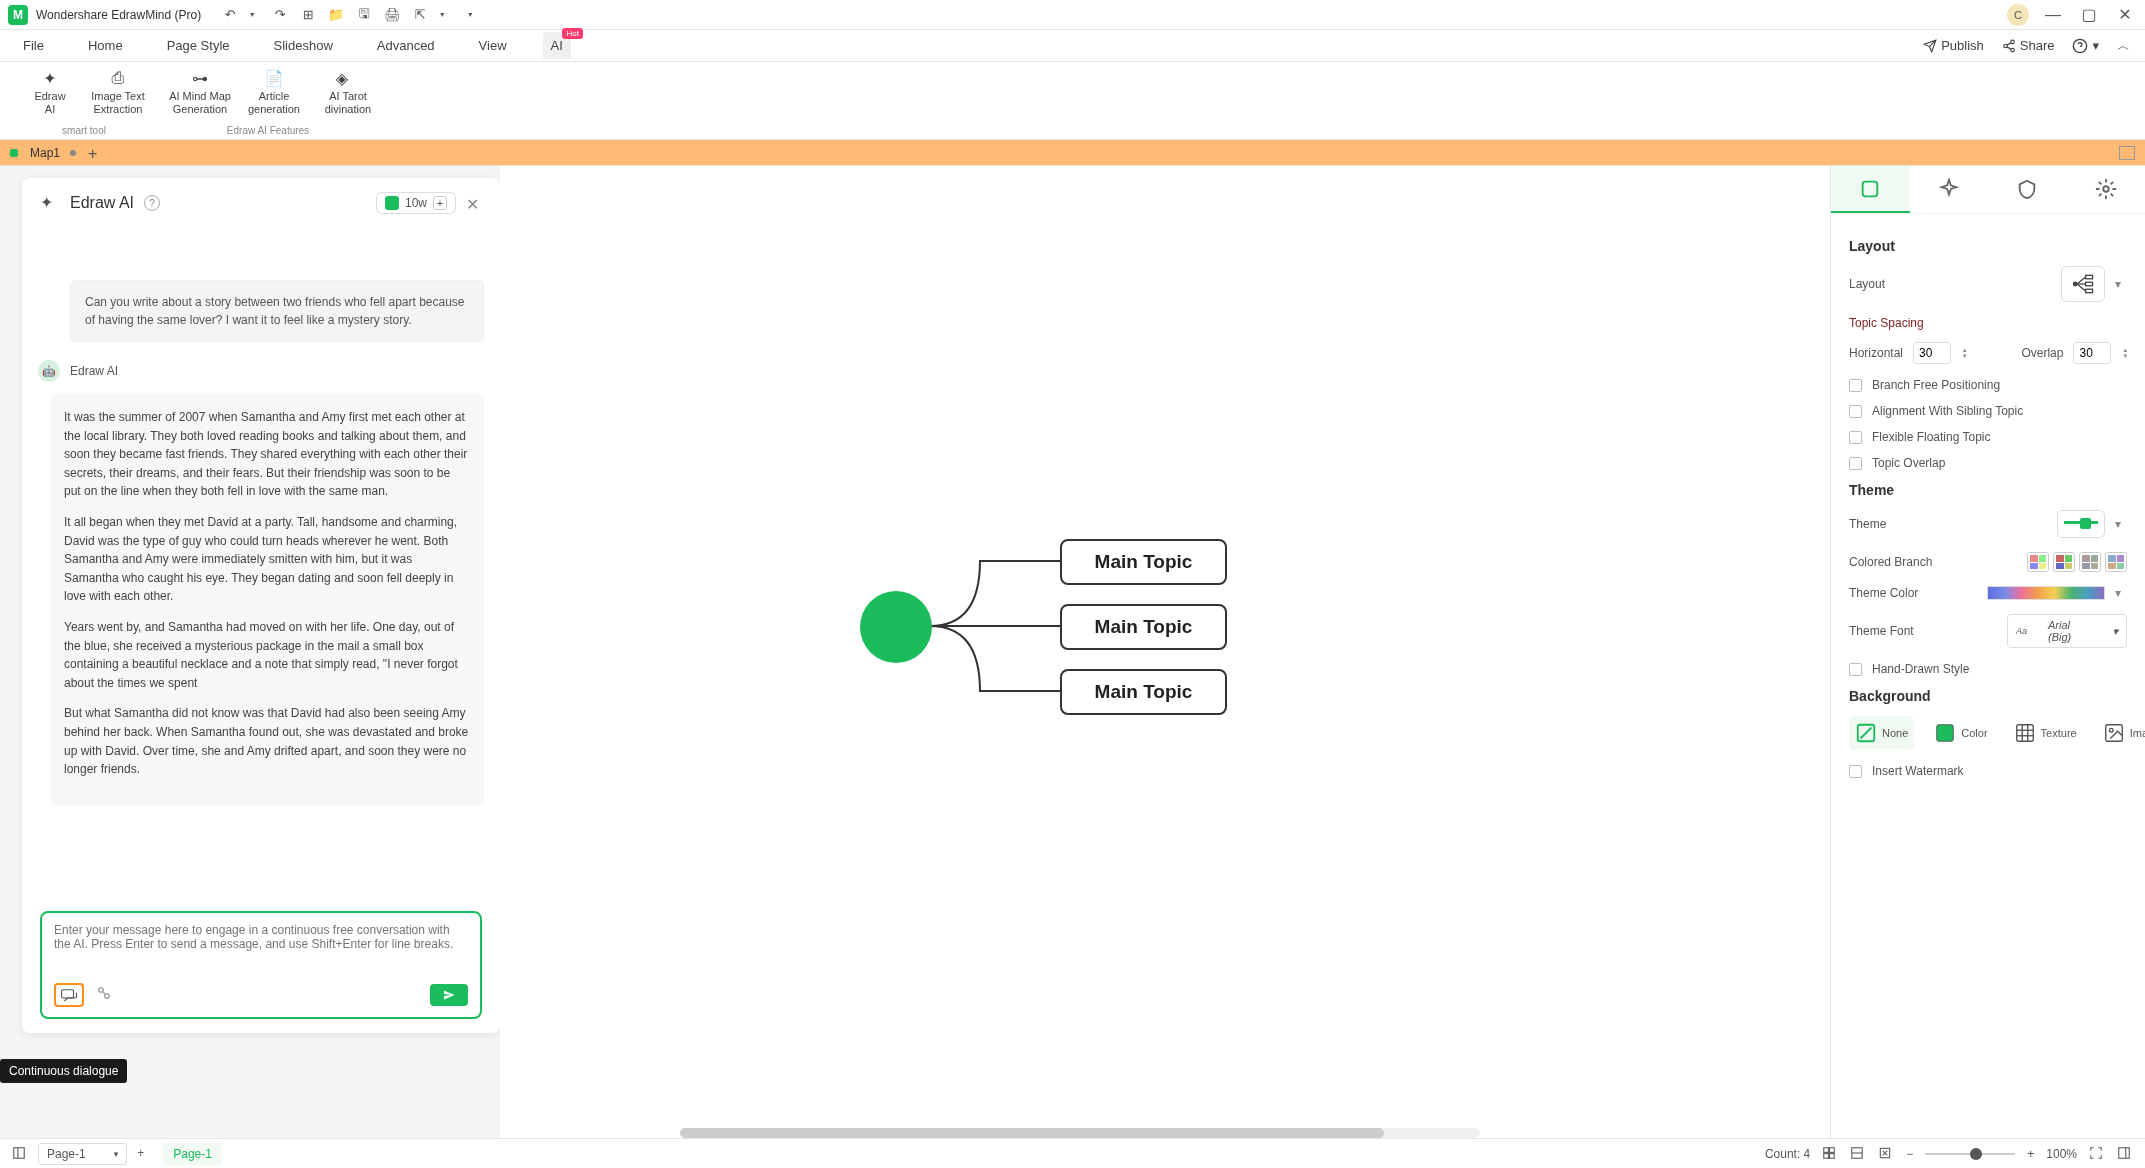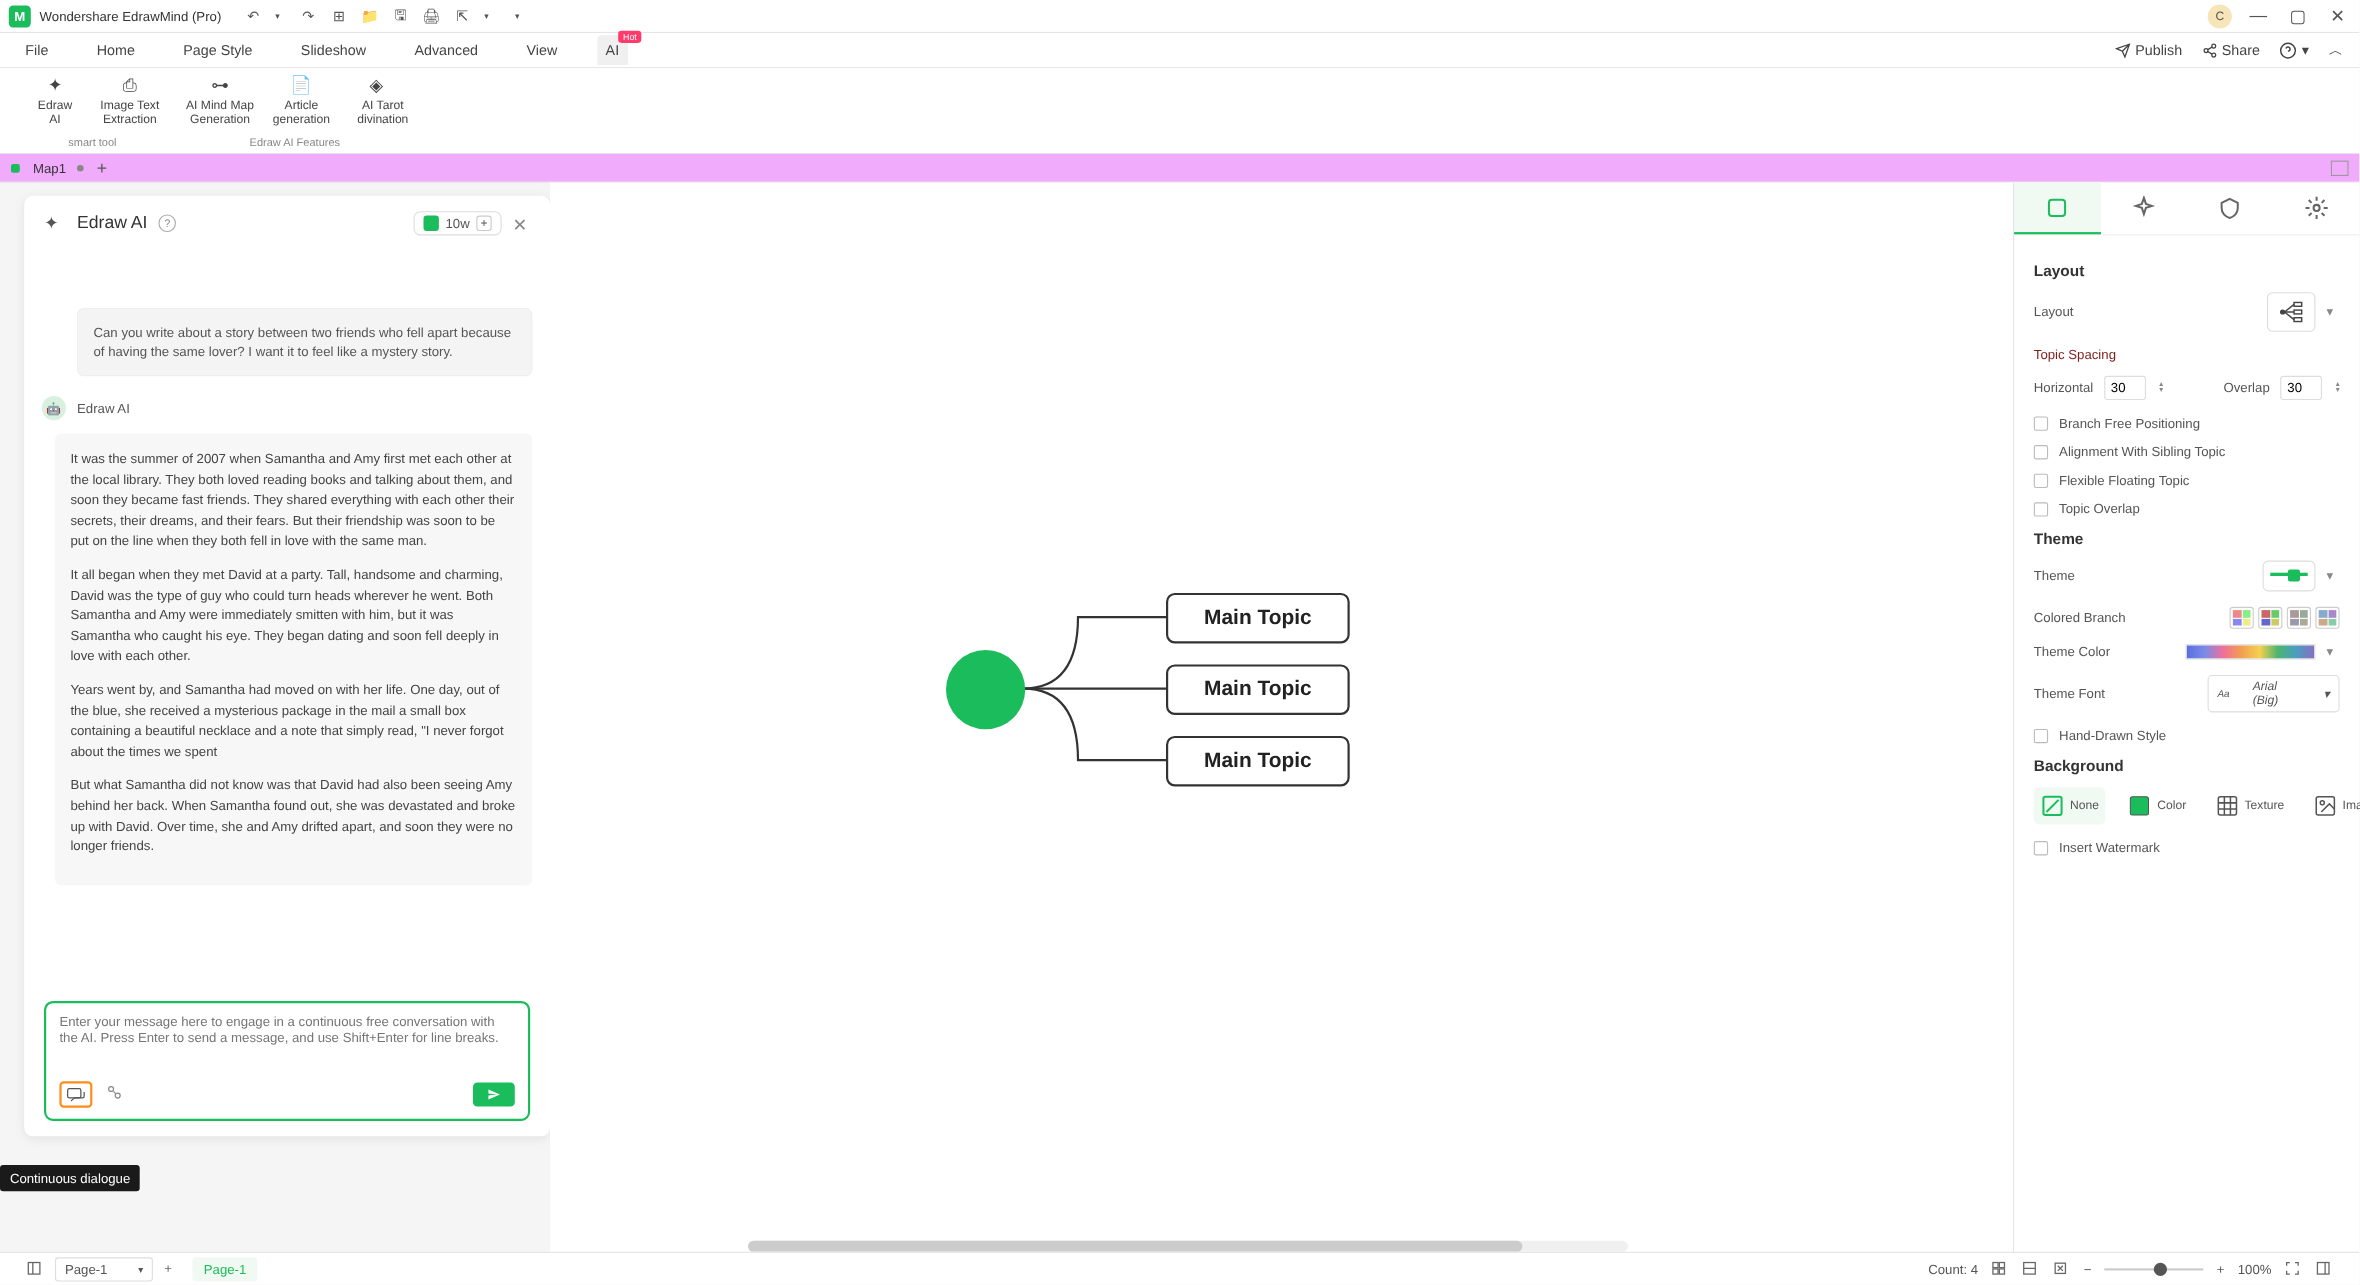--- a/index.html
+++ b/index.html
@@ -27,21 +27,21 @@
 .ribbon { height: 78px; background: #ffffff; display: flex; padding: 6px 12px 0; border-bottom: 1px solid #e5e5e5; }
 .ribbon-group { display: flex; flex-direction: column; align-items: center; padding: 0 8px; }
 .ribbon-items { display: flex; gap: 8px; }
 .ribbon-item { display: flex; flex-direction: column; align-items: center; width: 60px; cursor: pointer; }
 .ribbon-item.wide { width: 72px; }
 .ribbon-icon { width: 26px; height: 20px; color: #444; display: flex; align-items: center; justify-content: center; }
 .ribbon-label { font-size: 11px; color: #444; text-align: center; line-height: 1.15; margin-top: 2px; }
 .ribbon-group-label { font-size: 10px; color: #888; margin-top: auto; padding-bottom: 3px; }
 
 
-.tabstrip { height: 26px; background: #f0abfc; display: flex; align-items: center; padding: 0 10px; gap: 12px; border-bottom: 1px solid #e5e5e5; }
+.tabstrip { height: 26px; background: #fdba74; display: flex; align-items: center; padding: 0 10px; gap: 12px; border-bottom: 1px solid #e5e5e5; }
 .doc-tab { font-size: 12px; color: #333; display: flex; align-items: center; gap: 10px; cursor: pointer; }
 .doc-tab-dot { width: 6px; height: 6px; border-radius: 50%; background: #888; }
 .add-tab { width: 16px; height: 16px; color: #555; cursor: pointer; }
 
 
 .main { position: absolute; top: 166px; left: 0; right: 0; bottom: 30px; background: #f5f5f5; }
 
 
 .ai-panel { position: absolute; left: 22px; top: 12px; width: 478px; height: 855px; background: #fff; border-radius: 8px; box-shadow: 0 2px 10px rgba(0,0,0,0.08); display: flex; flex-direction: column; }
 .ai-header { display: flex; align-items: center; padding: 14px 18px; gap: 10px; }
@@ -102,21 +102,21 @@
 .branch-sw span { background: #aaa; }
 .color-bar { width: 118px; height: 14px; background: linear-gradient(90deg, #5b6ee1, #7a8be8, #ef6f9a, #f0a050, #f5d050, #4bb56f, #4a9ec1, #8a6fc1); margin-left: auto; border: 1px solid #ddd; }
 .font-select { margin-left: auto; width: 120px; border: 1px solid #ddd; border-radius: 4px; padding: 4px 8px; font-size: 11px; display: flex; align-items: center; gap: 21px; font-style: italic; }
 .bg-options { display: flex; gap: 14px; margin: 10px 0; }
 .bg-opt { flex: 1; display: flex; flex-direction: row; align-items: center; gap: 5px; cursor: pointer; padding: 6px; border-radius: 5px; }
 .bg-opt.active { background: #f0faf3; }
 .bg-icon { width: 22px; height: 22px; color: #555; }
 .bg-label { font-size: 11px; color: #555; }
 
 
-.statusbar { position: absolute; bottom: 0; left: 0; right: 0; height: 30px; background: #fff; border-top: 1px solid #e5e5e5; display: flex; align-items: center; padding: 0 24px; font-size: 12px; color: #555; gap: 12px; }
+.statusbar { position: absolute; bottom: 0; left: 0; right: 0; height: 30px; background: #fff; border-top: 1px solid #e5e5e5; display: flex; align-items: center; padding: 0 12px; font-size: 12px; color: #555; gap: 12px; }
 .status-left { display: flex; align-items: center; gap: 10px; }
 .page-select { border: 1px solid #ddd; border-radius: 3px; padding: 3px 8px; display: flex; align-items: center; gap: 28px; }
 .page-tab-active { color: #1abc5b; padding: 4px 10px; background: #f0faf3; border-radius: 3px; }
 .status-right { margin-left: auto; display: flex; align-items: center; gap: 12px; }
 .zoom-slider { width: 90px; height: 2px; background: #ccc; position: relative; }
 .zoom-slider::after { content: ''; position: absolute; left: 50%; top: -5px; width: 12px; height: 12px; background: #555; border-radius: 50%; }
 .sb-icon { width: 16px; height: 16px; color: #666; cursor: pointer; }
 
 
 .hscrollbar { position: absolute; bottom: 0; left: 180px; right: 350px; height: 10px; background: #f0f0f0; border-radius: 5px; }

